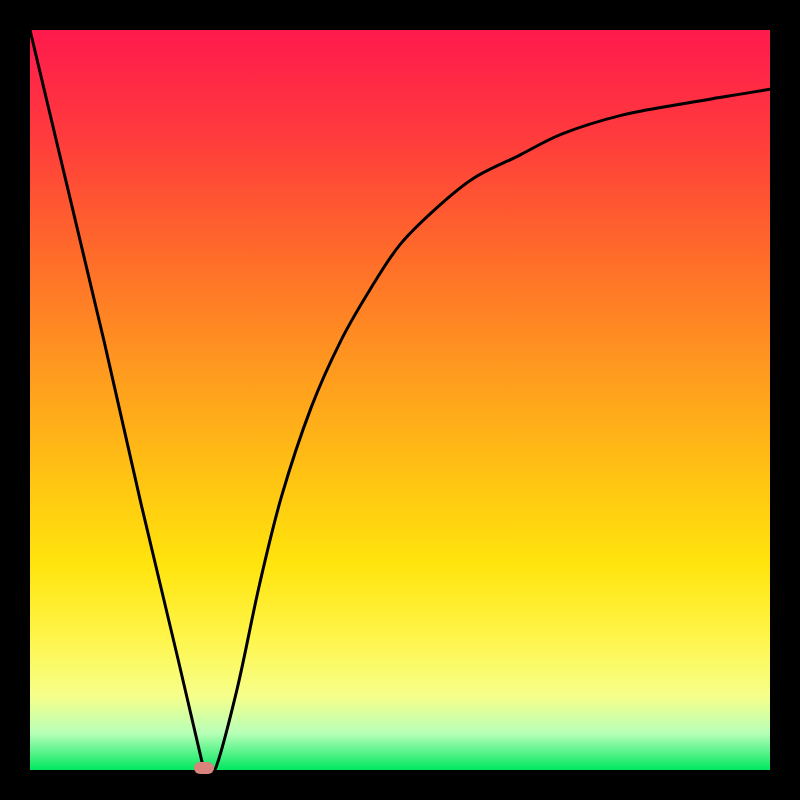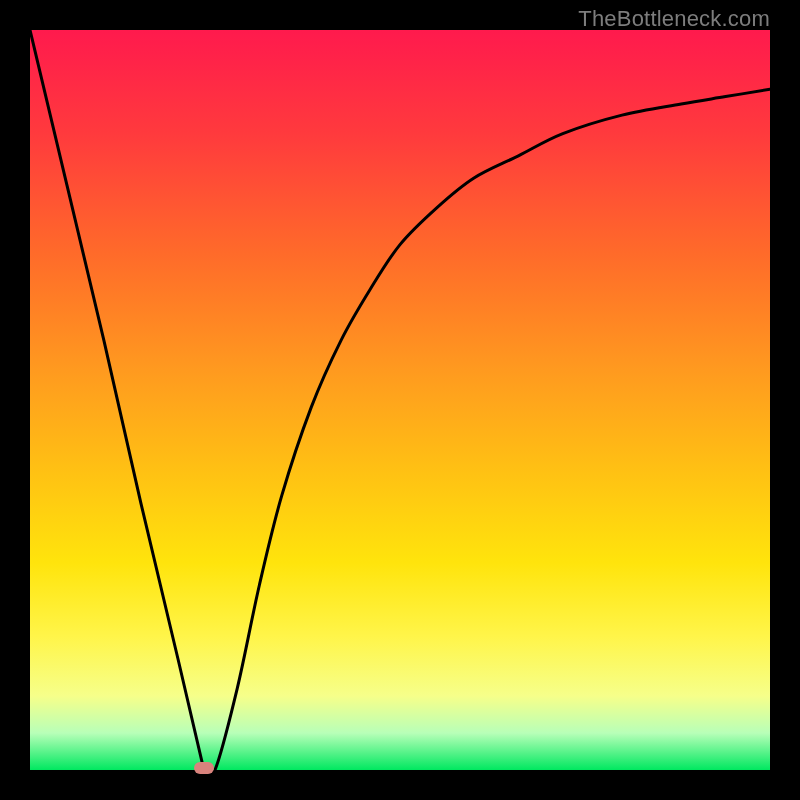--- a/index.html
+++ b/index.html
@@ -60,21 +60,20 @@
     height: 12px;
     background: #d9837d;
     border-radius: 6px;
   }
 </style>
 </head>
 <body>
 
 <div class="frame">
 
-  <div class="watermark">TheBottleneck.com</div>
 
   <div class="plot-area">
 
     <svg class="curve" viewBox="0 0 740 740" preserveAspectRatio="none">
       <path id="curve-path" fill="none" stroke="#000" stroke-width="3" stroke-linejoin="round" stroke-linecap="round" d="M 0 0 L 37 155.39999999999998 L 74 310.8 L 111 473.6 L 148 629 L 173.89999999999998 740 C 175.74999999999997 740 179.45 753.5666666666666 185 740 C 190.55 726.4333333333334 199.8 689.4333333333334 207.20000000000002 658.6 C 214.60000000000002 627.7666666666667 222 587.0666666666667 229.4 555 C 236.8 522.9333333333333 242.9666666666667 495.79999999999995 251.60000000000002 466.2 C 260.23333333333335 436.6 271.3333333333333 403.3 281.2 377.40000000000003 C 291.06666666666666 351.50000000000006 300.93333333333334 330.53333333333336 310.8 310.8 C 320.6666666666667 291.06666666666666 330.53333333333336 275.0333333333333 340.40000000000003 259 C 350.2666666666667 242.96666666666667 358.9 228.16666666666669 370 214.60000000000002 C 381.1 201.03333333333336 394.66666666666674 188.70000000000002 407.00000000000006 177.60000000000002 C 419.33333333333337 166.50000000000003 430.43333333333334 156.63333333333333 444 148 C 457.56666666666666 139.36666666666667 473.6 133.20000000000007 488.40000000000003 125.80000000000007 C 503.20000000000005 118.40000000000008 515.5333333333333 110.38333333333337 532.8 103.60000000000002 C 550.0666666666666 96.81666666666668 572.2666666666667 90.03333333333336 592 85.10000000000002 C 611.7333333333333 80.16666666666669 633.9333333333334 77.08333333333333 651.2 74 C 668.4666666666667 70.91666666666667 680.8 69.0666666666667 695.5999999999999 66.60000000000002 C 710.3999999999999 64.13333333333334 732.6 60.43333333333328 740 59.19999999999993"></path>
     </svg>
 
     <div id="min-marker" class="marker" style="left: 163.9px; top: 732px;"></div>
 
   </div>

